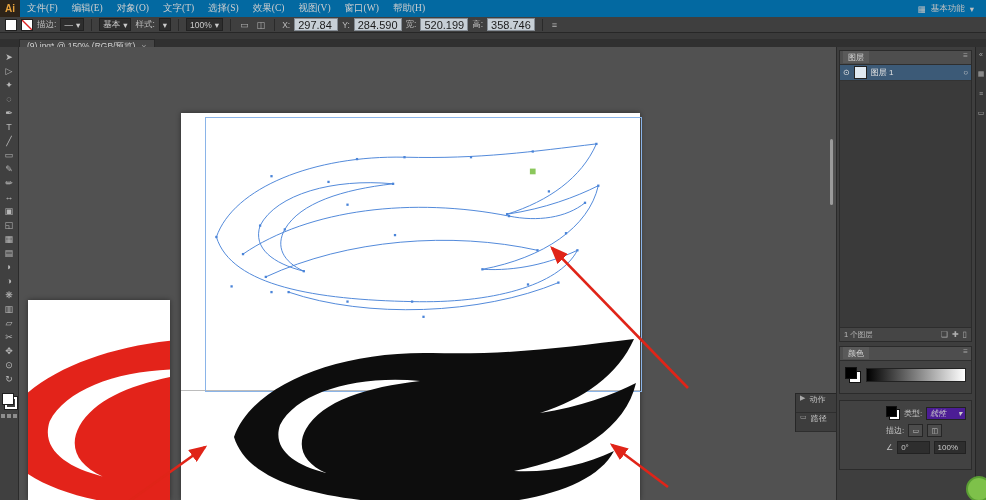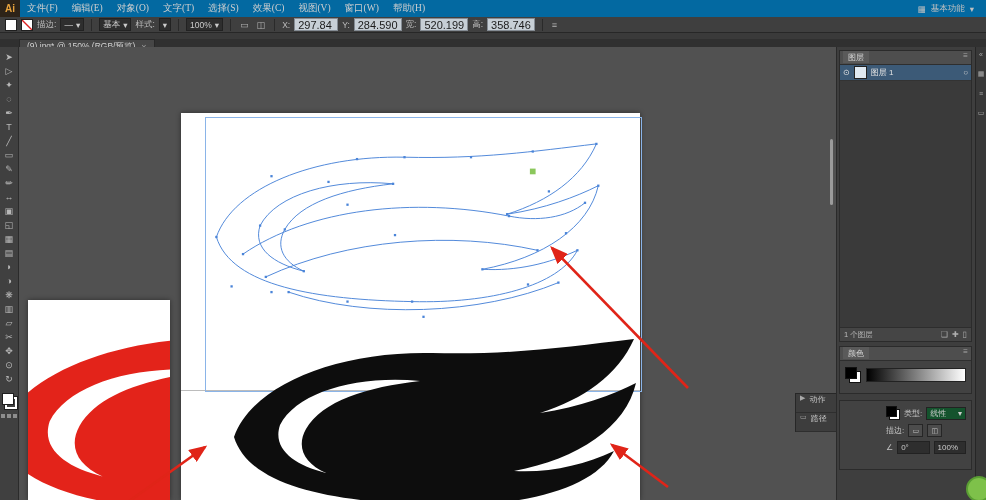--- a/index.html
+++ b/index.html
@@ -68,22 +68,22 @@
                  padding:0 4px;gap:12px;font-size:7.5px;color:#bdbdbd;}
   .ls-icons{margin-left:auto;display:flex;gap:4px;font-size:8px;color:#b0b0b0;}
   #color-panel{top:299px;height:48px;}
   .color-body{display:flex;align-items:center;gap:5px;padding:6px 5px;}
   .cstack{position:relative;width:16px;height:16px;flex:none;}
   .cstack .c1{position:absolute;left:0;top:0;width:10px;height:10px;background:#000;border:1px solid #111;}
   .cstack .c2{position:absolute;right:0;bottom:0;width:10px;height:10px;background:#fff;border:1px solid #111;}
   .ramp{height:12px;background:linear-gradient(to right,#000,#fff);border:1px solid #222;flex:1;}
   #gradient-panel{top:353px;height:70px;display:flex;flex-direction:column;gap:4px;padding:5px 5px;}
   .g-row{display:flex;align-items:center;gap:4px;font-size:8px;color:#c3c3c3;margin-left:41px;}
-  .g-select{height:11px;background:#14532d;border:1px solid #222;display:flex;align-items:center;gap:3px;
-            padding:0 3px;color:#ccc;flex:1;}
+  .g-select{height:11px;background:#4c1d95;border:1px solid #222;display:flex;align-items:center;gap:3px;
+            padding:0 3px;color:#ccc;flex:1;font-style:italic;}
   .g-field{height:11px;width:30px;background:#2e2e2e;border:1px solid #222;color:#ccc;display:flex;
            align-items:center;padding:0 3px;}
   .mini-btn{width:13px;height:11px;background:#4c4c4c;border:1px solid #262626;display:flex;align-items:center;
             justify-content:center;font-size:7px;color:#c2c2c2;}
   
   #actions-panel{left:795px;top:393px;width:49px;height:39px;background:#3d3d3d;border:1px solid #272727;
                  font-size:8px;box-sizing:border-box;}
   .act-row{height:18px;display:flex;align-items:flex-start;gap:4px;padding:0 4px;color:#c3c3c3;border-bottom:1px solid #2e2e2e;}
   .act-row .play{color:#a9a9a9;font-size:7px;}
   

